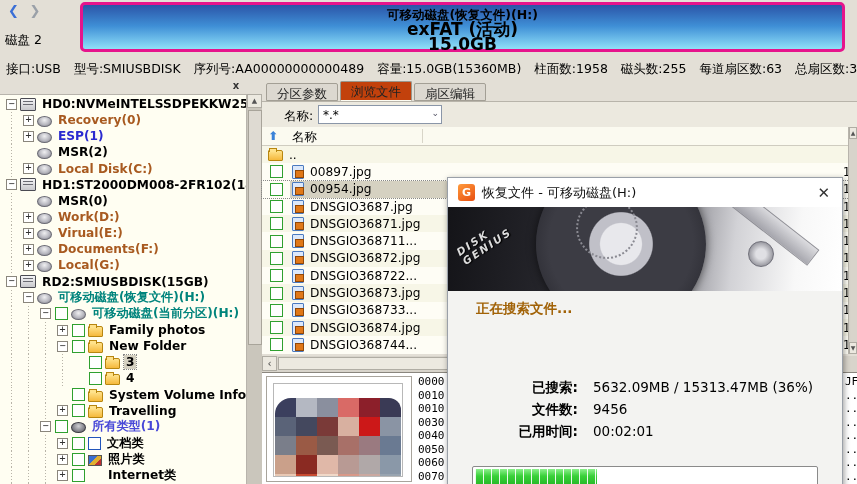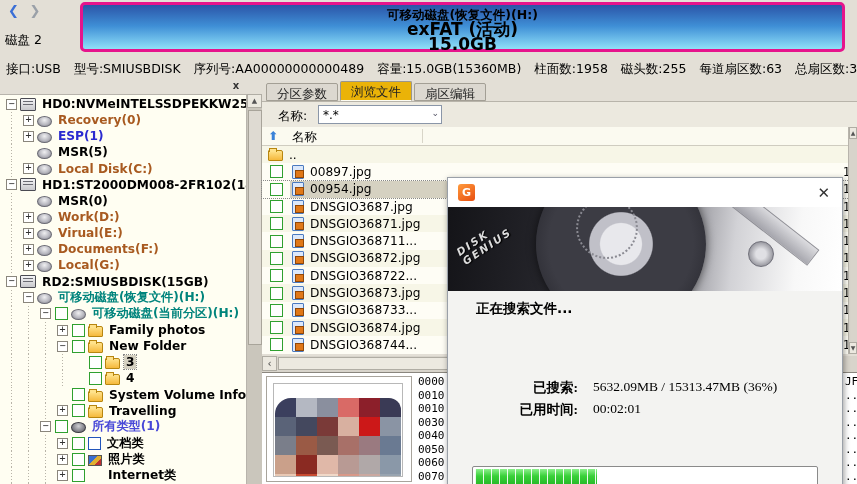--- a/index.html
+++ b/index.html
@@ -69,23 +69,23 @@
   .bold{font-weight:bold;}
   .c-black{color:#000;} .c-brown{color:var(--tree_brown);} .c-blue{color:var(--tree_blue);}
   .c-teal{color:var(--tree_teal);} .c-royal{color:var(--tree_royal);}
   .sel{background:var(--selection_bg);outline:1px dotted #888;}
 
   
   #rightarea{position:absolute;left:262px;top:0;width:595px;height:404px;}
   #tabbar{position:absolute;left:0;top:0;width:595px;height:21px;display:flex;padding-left:4px;gap:2px;}
   .tab{background:#dcd8d0;border:1px solid #a39f95;padding:2px 10px 1px 10px;margin-top:3px;font-size:12.5px;
     border-radius:2px 2px 0 0;color:#222;height:18px;}
-  .tab.active{background:#eab308;border-color:#9a968c;border-bottom:1px solid #fdfcf2;margin-top:1px;height:20px;z-index:2;}
+  .tab.active{background:#c2410c;border-color:#9a968c;border-bottom:1px solid #fdfcf2;margin-top:1px;height:20px;z-index:2;}
   #filterrow{position:absolute;left:0;top:21px;width:595px;height:26px;background:#ece9df;border-top:1px solid #b8b4aa;}
-  .filter-label{position:absolute;left:16px;top:6px;font-size:12.5px;}
+  .filter-label{position:absolute;left:22px;top:6px;font-size:12.5px;}
   .filter-combo{position:absolute;left:56px;top:3px;width:124px;height:19px;background:#fff;border:1px solid #8a96a8;
     font-size:12px;padding:2px 14px 0 4px;}
   .combo-arrow{position:absolute;right:2px;top:2px;font-size:9px;color:#556;}
   #listheader{position:absolute;left:0;top:47px;width:595px;height:19px;background:#fbfaf0;border-bottom:1px solid #cfccc0;}
   .sort-icon{position:absolute;left:6px;top:2px;color:#3b82d8;font-size:12px;font-weight:bold;}
   .hdr-name{position:absolute;left:30px;top:2px;font-size:12.5px;}
   .hdr-div{position:absolute;left:160px;top:2px;bottom:2px;width:1px;background:#d8d5c8;}
   #filerows{position:absolute;left:0;top:66px;width:595px;height:208px;background:#fefdf5;}
   .frow{display:flex;align-items:center;height:17.3px;white-space:nowrap;position:relative;font-size:12.2px;}
   .frow.alt{background:#f7f6e7;}
@@ -129,22 +129,22 @@
   .platter{position:absolute;left:88px;top:-48px;width:170px;height:170px;border-radius:50%;
     background:radial-gradient(circle at 50% 50%,#e8e8ec 0 17%,#c0c0c8 18% 26%,#3c3c44 27% 60%,#1c1c22 100%);
     box-shadow:0 0 10px rgba(0,0,0,.6);}
   .hubring{position:absolute;left:128px;top:-10px;width:62px;height:62px;border-radius:50%;border:2px dotted #8a8a92;}
   .armblock{position:absolute;left:258px;top:4px;width:120px;height:20px;transform:rotate(38deg);
     background:linear-gradient(#d8d8dc,#9a9aa2);border:1px solid #808088;opacity:.85;}
   .armpivot{position:absolute;left:300px;top:34px;width:26px;height:26px;border-radius:50%;
     background:radial-gradient(circle,#e0e0e4 30%,#8a8a92 80%);border:1px solid #70707a;}
   .dg-text{position:absolute;left:8px;top:24px;transform:rotate(-34deg);color:#dcdcdc;font-weight:bold;
     font-style:italic;font-size:10.5px;letter-spacing:2px;line-height:11px;text-shadow:1px 1px 1px #000;}
-  .dlg-status{position:absolute;left:28px;top:122px;font-weight:bold;font-size:13.5px;color:#000000;}
-  #dlg-stats{position:absolute;left:0;top:201px;width:100%;font-family:Liberation Serif, serif;}
+  .dlg-status{position:absolute;left:28px;top:122px;font-weight:bold;font-size:13.5px;color:#a16207;}
+  #dlg-stats{position:absolute;left:0;top:201px;width:100%;}
   .stat-row{display:flex;margin-bottom:7px;height:15px;}
   .stat-label{width:130px;text-align:right;font-weight:bold;font-size:13.5px;}
   .stat-value{margin-left:15px;font-size:13.5px;}
   #dlg-progress{position:absolute;left:24px;top:288px;width:346px;height:22px;border:1px solid #8a8a8a;
     border-radius:2px;background:#fff;padding:2px;}
   #dlg-fill{height:100%;background:
     repeating-linear-gradient(90deg,rgba(255,255,255,.9) 0 1px,rgba(255,255,255,0) 1px 8px),
     linear-gradient(180deg,#8cf08c 0,var(--progress_green) 45%,#28b828 100%);}
 </style>
 </head>
@@ -184,21 +184,21 @@
         <div class="trow">
           <span class="tguide"></span>
           <span class="texp">+</span>
           <span class="ticon i-part"></span>
           <span class="tlabel c-blue bold">ESP(1)</span>
         </div>
         <div class="trow">
           <span class="tguide"></span>
           <span class="texp-ph"></span>
           <span class="ticon i-part"></span>
-          <span class="tlabel c-black bold">MSR(5)</span>
+          <span class="tlabel c-black bold">MSR(2)</span>
         </div>
         <div class="trow">
           <span class="tguide"></span>
           <span class="texp">+</span>
           <span class="ticon i-part"></span>
           <span class="tlabel c-brown bold">Local Disk(C:)</span>
         </div>
         <div class="trow">
           <span class="texp">−</span>
           <span class="ticon i-hd"></span>
@@ -507,39 +507,44 @@
               <div class="mcell" style="background: rgb(152, 164, 176);"></div>
             </div>
         </div>
       </div>
     </div>
   </div>
 
   <div id="dialog">
     <div id="dlg-title">
       <span class="dlg-logo">G</span>
+      <span class="dlg-title-text">恢复文件 - 可移动磁盘(H:)</span>
       <span class="dlg-close">✕</span>
     </div>
     <div id="dlg-banner">
       <div class="platter"></div>
       <div class="hubring"></div>
       <div class="armblock"></div>
       <div class="armpivot"></div>
       <div class="dg-text">
         <div>DISK</div>
         <div>GENIUS</div>
       </div>
     </div>
     <div class="dlg-status">正在搜索文件...</div>
     <div id="dlg-stats">
         <div class="stat-row">
           <span class="stat-label">已搜索:</span>
           <span class="stat-value">5632.09MB / 15313.47MB (36%)</span>
         </div>
         <div class="stat-row">
+          <span class="stat-label">文件数:</span>
+          <span class="stat-value">9456</span>
+        </div>
+        <div class="stat-row">
           <span class="stat-label">已用时间:</span>
           <span class="stat-value">00:02:01</span>
         </div>
       </div>
     <div id="dlg-progress">
       <div id="dlg-fill" style="width: 36%;"></div>
     </div>
 
   </div>
 </div>

